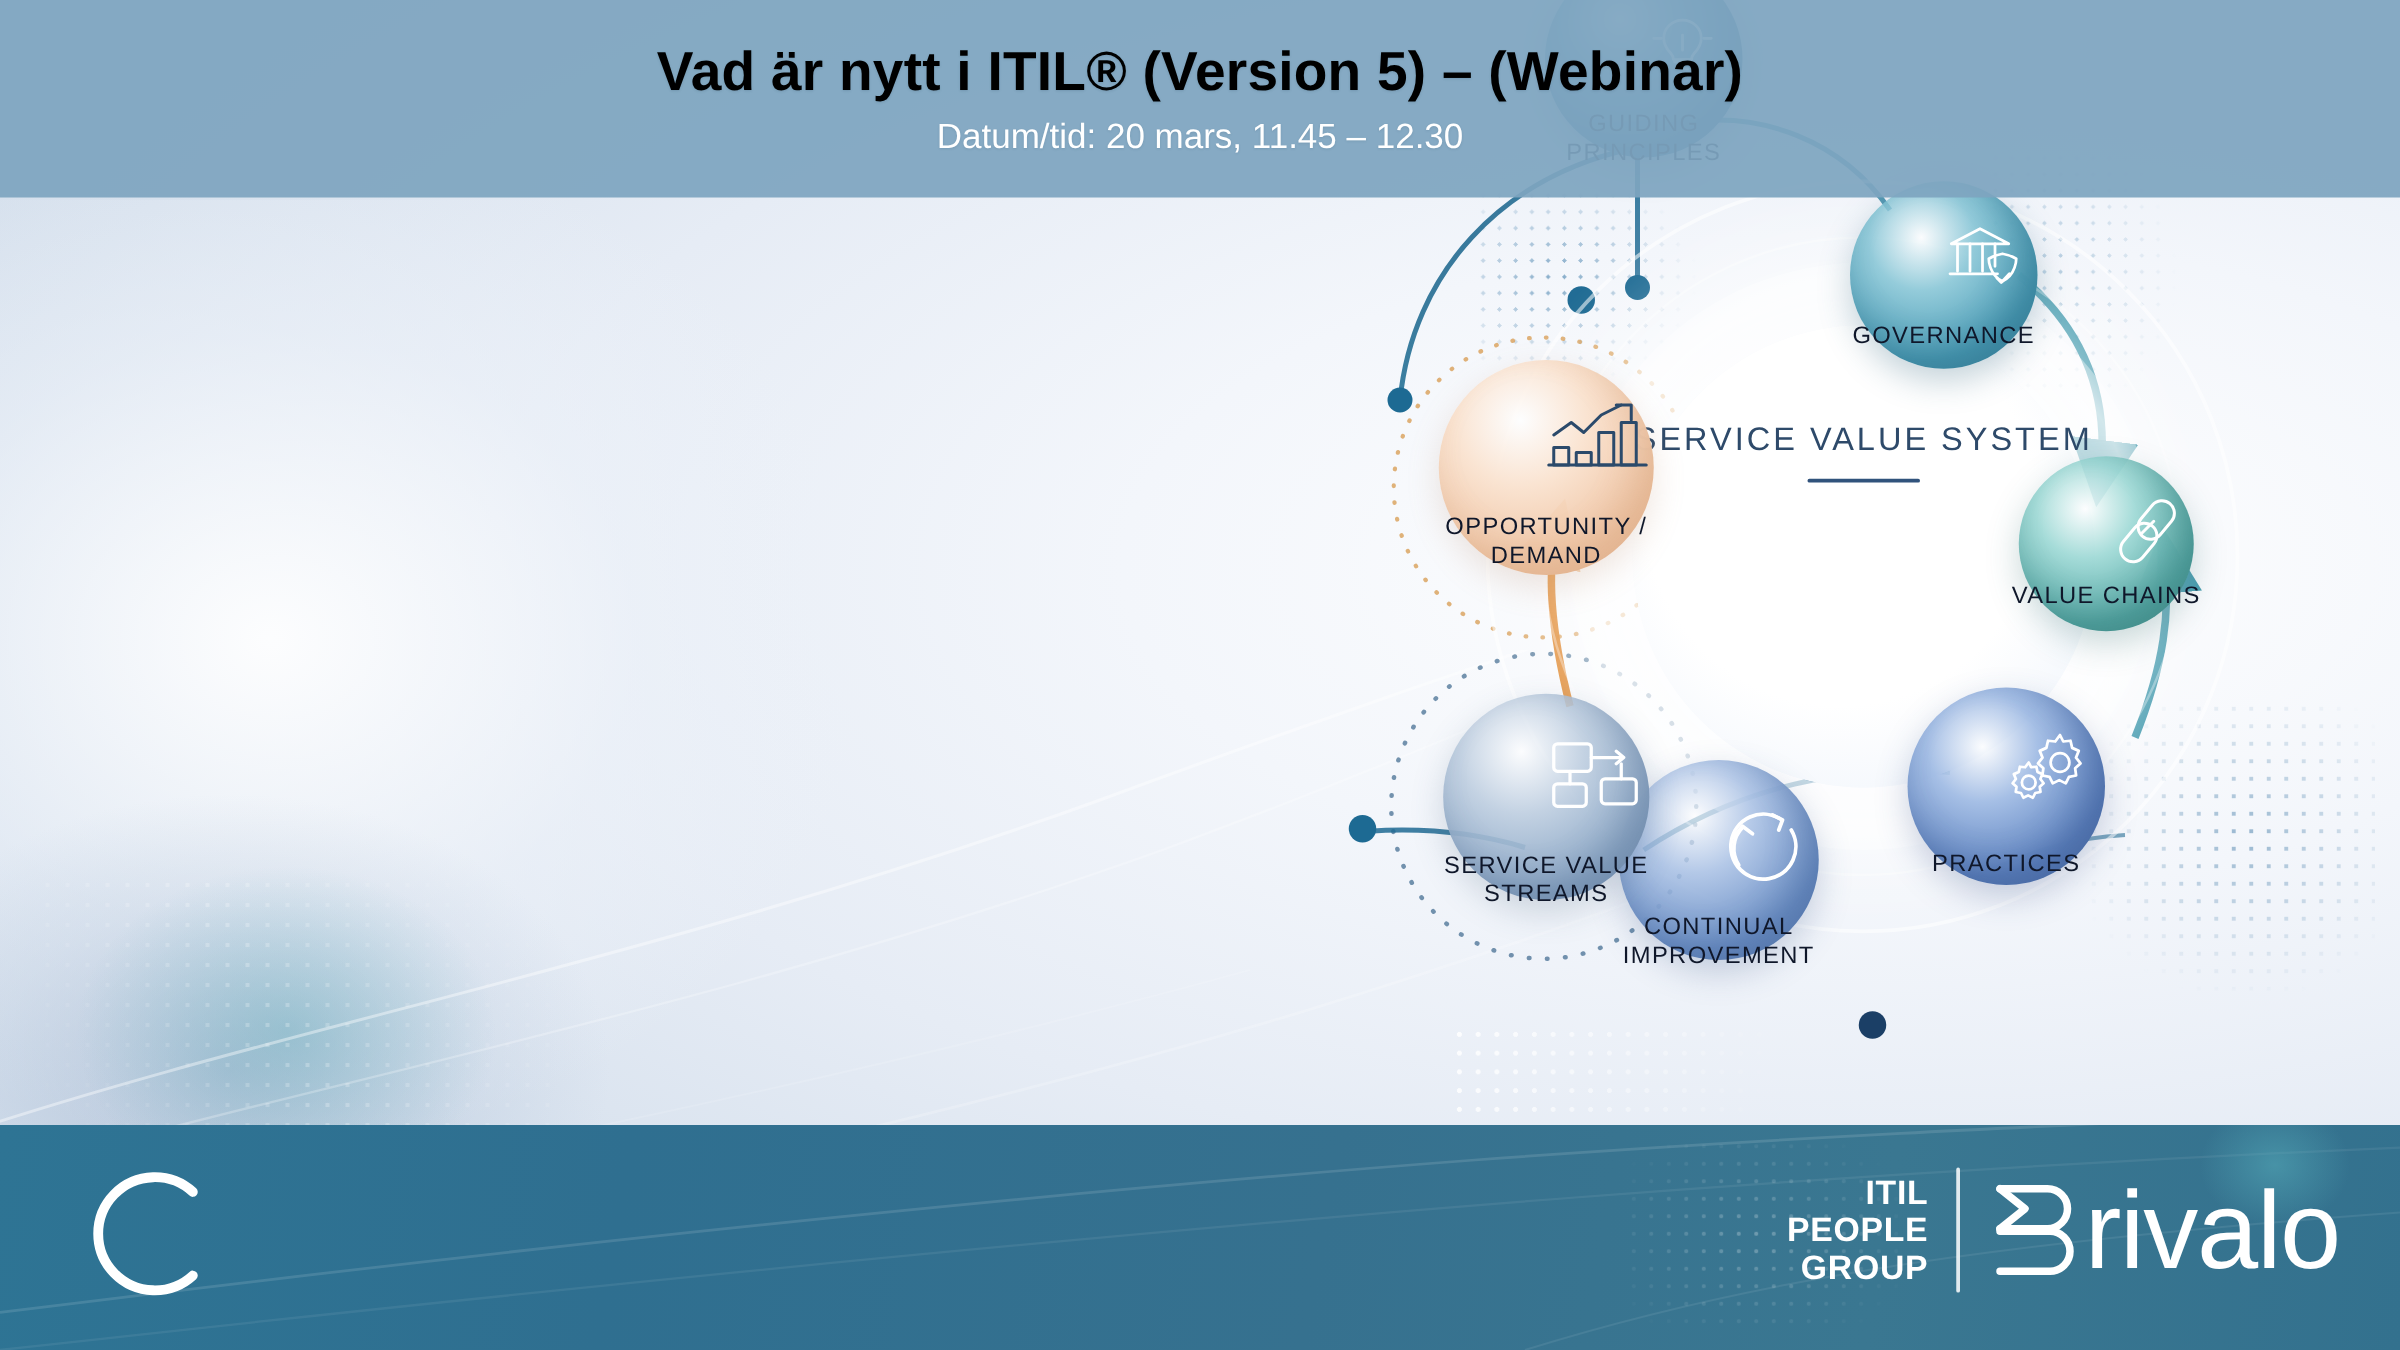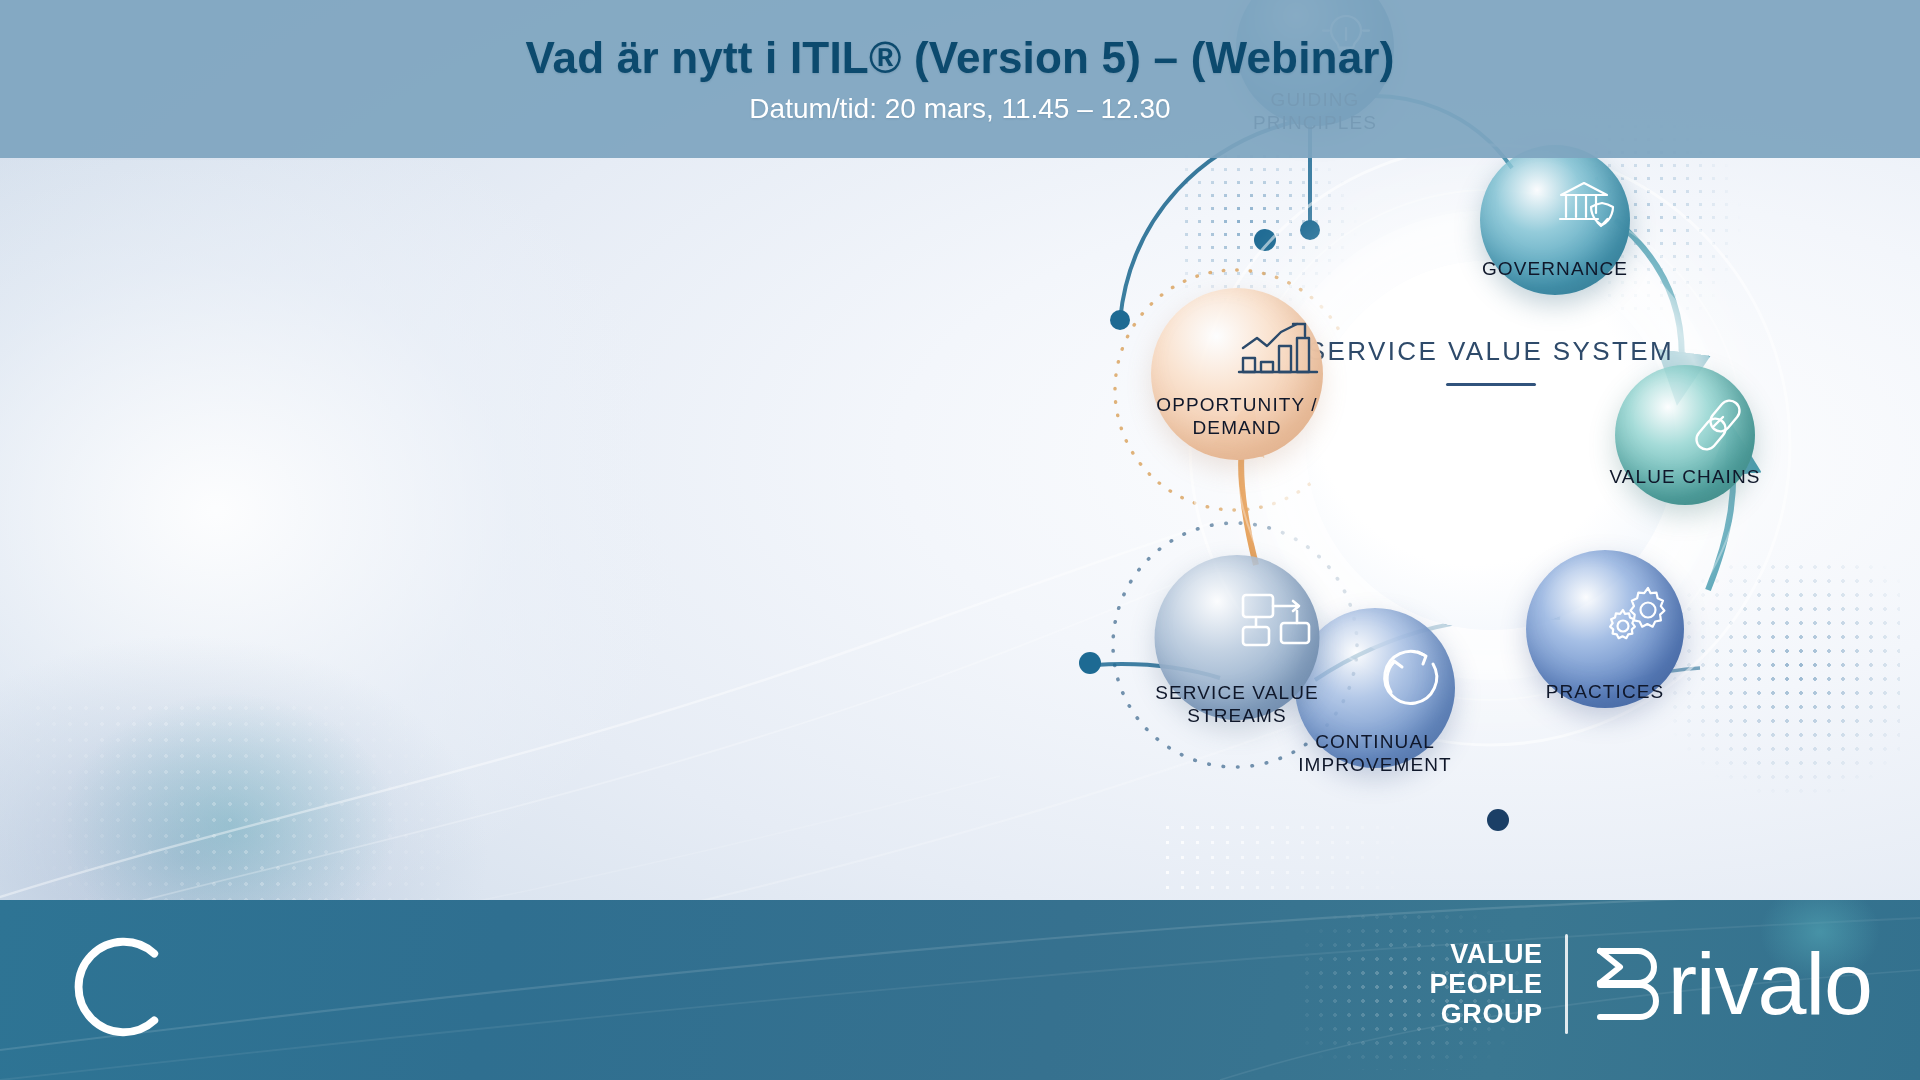--- a/index.html
+++ b/index.html
@@ -71,21 +71,21 @@
   }
 
   
   .header{
     position:absolute;left:0;top:0;width:1920px;height:158px;
     background:rgba(126,165,191,.93);
     z-index:40;
     display:flex;flex-direction:column;align-items:center;justify-content:center;
   }
   .header .title{
-    color:#0c4a6e;font-size:44px;font-weight:bold;letter-spacing:.2px;
+    color:#000000;font-size:44px;font-weight:bold;letter-spacing:.2px;
     line-height:1.15;margin:0;text-align:right;
     text-shadow:0 1px 2px rgba(40,70,95,.18);
   }
   .header .subtitle{
     color:#ffffff;font-size:28px;font-weight:400;margin:10px 0 0 0;text-align:center;
     text-shadow:0 1px 2px rgba(40,70,95,.15);
   }
 
   
   .footer{
@@ -370,21 +370,21 @@
         <svg width="82" height="62" viewBox="0 0 82 62" fill="none" stroke="#2b4a6b" stroke-width="2.4" stroke-linecap="round" stroke-linejoin="round">
           <rect x="6" y="38" width="12" height="14"></rect>
           <rect x="24" y="42" width="12" height="10"></rect>
           <rect x="42" y="26" width="12" height="26"></rect>
           <rect x="60" y="18" width="12" height="34"></rect>
           <path d="M2 52h78"></path>
           <path d="M6 28l14-10 10 8 14-14 16-8"></path>
           <path d="M56 4h12v12"></path>
         </svg>
       </div>
-      <div class="label" style="top:105px;">
+      <div class="label" style="top:122px;">
         <div>OPPORTUNITY /</div>
         <div>DEMAND</div>
       </div>
     </div>
 
   </div>
 
   <div class="header">
     <h1 class="title">Vad är nytt i ITIL® (Version 5) – (Webinar)</h1>
     <div class="subtitle">Datum/tid: 20 mars, 11.45 – 12.30</div>
@@ -400,21 +400,21 @@
     <div class="f-teal"></div>
 
     <div class="logo-left">
       <svg class="mark" viewBox="0 0 120 120">
         <path d="M104,26 A46,46 0 1 0 104,94" fill="none" stroke="#ffffff" stroke-width="8" stroke-linecap="round"></path>
       </svg>
     </div>
 
     <div class="logo-right">
       <div class="tpg">
-        <div>VALUE</div>
+        <div>ITIL</div>
         <div>PEOPLE</div>
         <div>GROUP</div>
       </div>
       <div class="tpg-divider"></div>
       <div class="brivalo">
         <svg class="bmark" viewBox="0 0 76 82" fill="none" stroke="#ffffff" stroke-width="6" stroke-linejoin="round" stroke-linecap="round">
           <path d="M10 8 H48 A16 16 0 0 1 48 40 H10"></path>
           <path d="M10 42 H50 A16 16 0 0 1 50 74 H10"></path>
           <path d="M10 8 L30 24 L10 40"></path>
         </svg>

